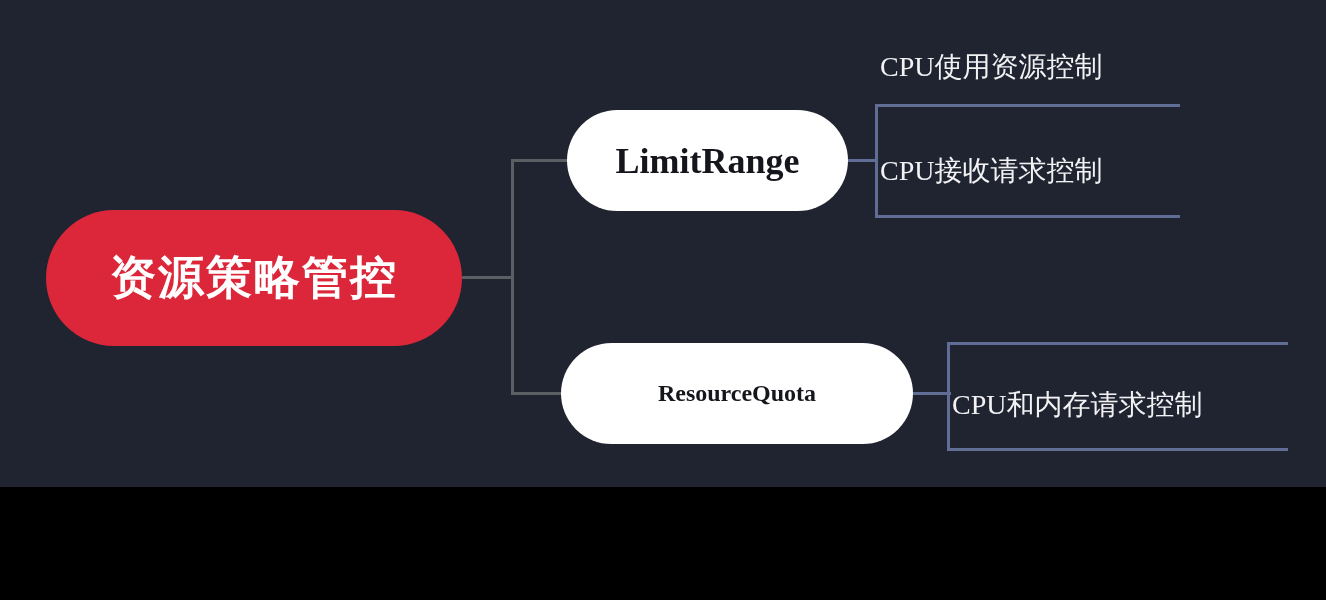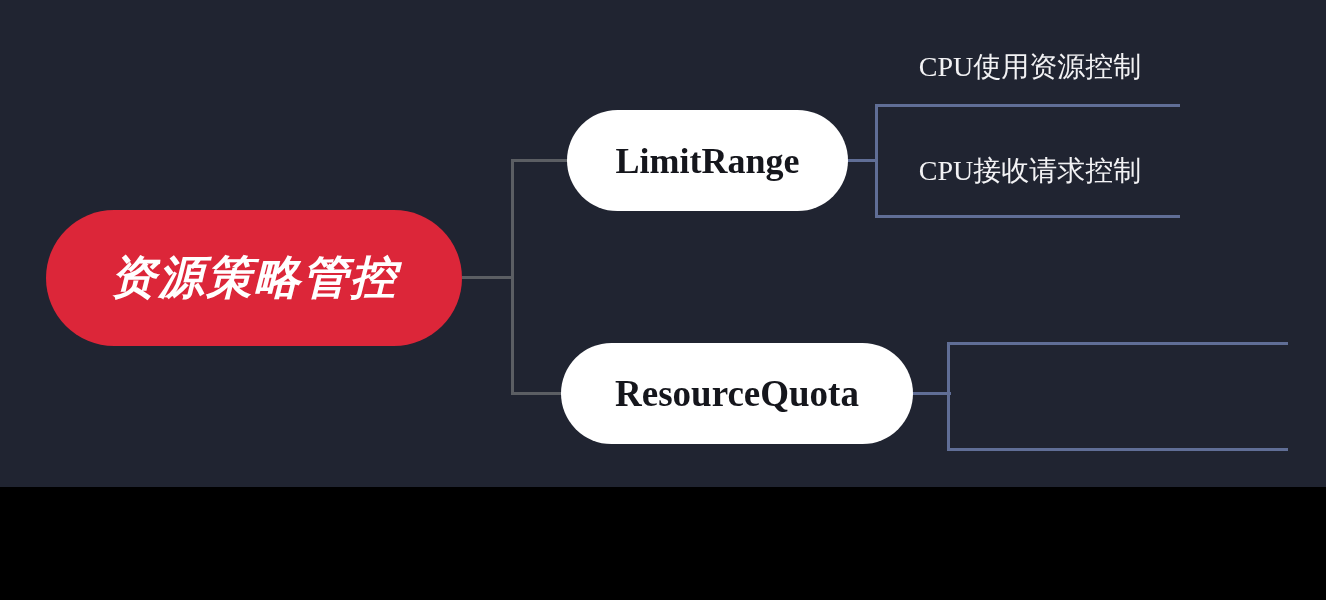--- a/index.html
+++ b/index.html
@@ -56,37 +56,36 @@
     box-sizing: border-box;
     text-align: center;
   }
   .node-root {
     background: #dc2639;
     border-radius: 999px;
     color: #ffffff;
     font-weight: bold;
     letter-spacing: 2px;
     font-family: "DejaVu Sans", "Liberation Sans", sans-serif;
-    font-style: italic;
   }
   .node-branch {
     background: #ffffff;
     border-radius: 999px;
     color: #15161c;
     font-weight: bold;
     font-family: "Liberation Serif", "DejaVu Serif", serif;
   }
 
   
   .leaf-label {
     position: absolute;
     color: #f2f2f4;
     font-family: "Liberation Serif", "DejaVu Serif", serif;
     white-space: nowrap;
-    text-align: center;
+    text-align: left;
   }
 </style>
 </head>
 <body>
 
 <div id="canvas">
 
   <div class="stage"></div>
   <div class="black-band"></div>
 
@@ -106,23 +105,24 @@
   <div class="line line-h blue" style="left:947px; top:448px; width:341px;"></div>
 
   <div class="node node-root" style="left:46px; top:210px; width:416px; height:136px; font-size:46px;">
     <span>资源策略管控</span>
   </div>
 
   <div class="node node-branch" style="left:567px; top:110px; width:281px; height:101px; font-size:36px;">
     <span>LimitRange</span>
   </div>
 
-  <div class="node node-branch" style="left:561px; top:343px; width:352px; height:101px; font-size:37px;">
+  <div class="node node-branch" style="left:561px; top:343px; width:352px; height:101px; font-size:24px;">
     <span>ResourceQuota</span>
   </div>
 
   <div class="leaf-label" style="left:880px; top:48px; width:300px; font-size:28px;">CPU使用资源控制</div>
 
   <div class="leaf-label" style="left:880px; top:152px; width:300px; font-size:28px;">CPU接收请求控制</div>
 
 
+  <div class="leaf-label" style="left:952px; top:386px; width:332px; font-size:28px;">CPU和内存请求控制</div>
 
 </div>
 
 </body></html>

